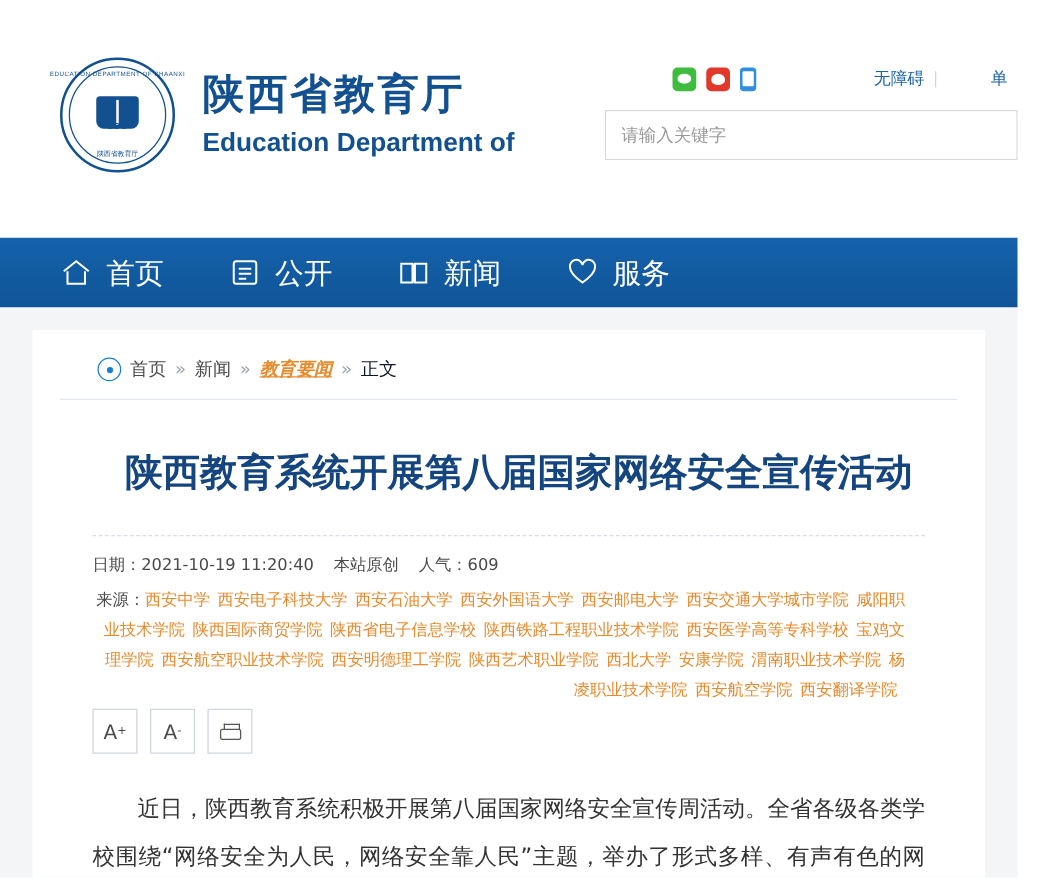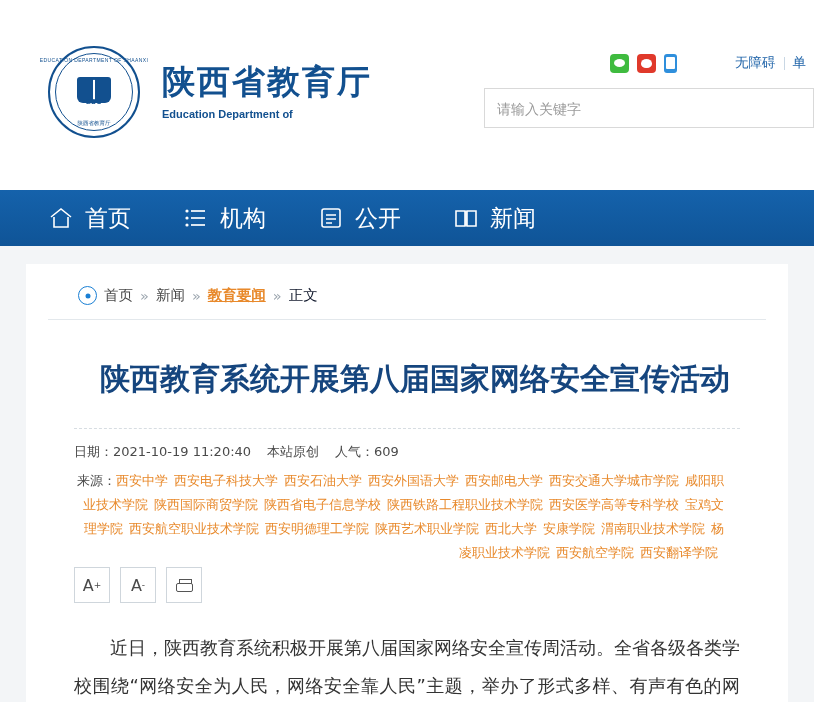--- a/index.html
+++ b/index.html
@@ -105,21 +105,21 @@
   .title-cn {
     font-size: 33px;
     font-weight: bold;
     color: #12508f;
     letter-spacing: 2px;
     line-height: 1.2;
     font-family: "DejaVu Sans", "Liberation Sans", sans-serif;
   }
   .title-en {
     margin-top: 6px;
-    font-size: 11px;
+    font-size: 21px;
     font-weight: bold;
     color: #12508f;
     line-height: 1.35;
   }
 
   .header-right {
     position: absolute;
     right: 0;
     top: 52px;
     width: 360px;
@@ -170,20 +170,21 @@
     width: 9px; height: 12px;
     background: #fff;
     border-radius: 1px;
   }
   .util-link {
     font-size: 13.5px;
     color: #1d62a8;
     text-decoration: none;
     white-space: nowrap;
     font-family: "DejaVu Sans", "Liberation Sans", sans-serif;
+    margin-left: 36px;
   }
   .util-sep {
     width: 1px;
     height: 13px;
     background: #c9d7e4;
   }
   .search-box {
     margin-top: 14px;
     margin-left: 30px;
     height: 38px;
@@ -268,21 +269,21 @@
     content: "";
     position: absolute;
     left: 50%; top: 50%;
     width: 5px; height: 5px;
     border-radius: 50%;
     background: #1a7fd4;
     transform: translate(-50%, -50%);
   }
   .bc-link { color: #4a4a4a; text-decoration: none; }
   .bc-sep { color: #9aa4ad; }
-  .bc-cur { color: #e8892b; font-weight: bold; }
+  .bc-cur { color: #e8892b; font-weight: bold; font-style: italic; }
   .bc-last { color: #0f172a; }
 
   .article {
     padding: 0 48px;
   }
   .art-title {
     text-align: right;
     font-size: 30px;
     font-weight: bold;
     color: #15457e;
@@ -412,33 +413,20 @@
     <div class="nav-item">
       <span class="nav-icon">
         <svg viewBox="0 0 26 26" width="26" height="26" fill="none" stroke="#ffffff" stroke-width="1.6">
           <path d="M3 12 L13 4 L23 12"></path>
             <path d="M6 12 V22 H20 V12"></path>
         </svg>
       </span>
       <span>首页</span>
     </div>
 
-    <div class="nav-item">
-      <span class="nav-icon">
-        <svg viewBox="0 0 26 26" width="26" height="26" fill="none" stroke="#ffffff" stroke-width="1.7">
-          <circle cx="4" cy="6" r="1.6" fill="#fff" stroke="none"></circle>
-            <path d="M8 6 H22"></path>
-          <circle cx="4" cy="13" r="1.6" fill="#fff" stroke="none"></circle>
-            <path d="M8 13 H22"></path>
-          <circle cx="4" cy="20" r="1.6" fill="#fff" stroke="none"></circle>
-            <path d="M8 20 H22"></path>
-        </svg>
-      </span>
-      <span>机构</span>
-    </div>
 
     <div class="nav-item">
       <span class="nav-icon">
         <svg viewBox="0 0 26 26" width="26" height="26" fill="none" stroke="#ffffff" stroke-width="1.6">
           <rect x="4" y="4" width="18" height="18" rx="2"></rect>
           <path d="M8 10 H18 M8 14 H18 M8 18 H14"></path>
         </svg>
       </span>
       <span>公开</span>
     </div>
@@ -447,20 +435,28 @@
       <span class="nav-icon">
         <svg viewBox="0 0 26 26" width="26" height="26" fill="none" stroke="#ffffff" stroke-width="1.6">
           <path d="M3 6 H12 V21 H3 Z"></path>
             <path d="M14 6 H23 V21 H14 Z"></path>
             <path d="M13 6 V21"></path>
         </svg>
       </span>
       <span>新闻</span>
     </div>
 
+    <div class="nav-item">
+      <span class="nav-icon">
+        <svg viewBox="0 0 26 26" width="26" height="26" fill="none" stroke="#ffffff" stroke-width="1.6">
+          <path d="M13 21 C6 16 3 12 3 9 A5 5 0 0 1 13 7 A5 5 0 0 1 23 9 C23 12 20 16 13 21 Z"></path>
+        </svg>
+      </span>
+      <span>服务</span>
+    </div>
   </div>
 
   <div class="content">
     <div class="card">
 
       <div class="breadcrumb">
         <span class="bc-pin"></span>
         <a class="bc-link" href="#">首页</a>
         <span class="bc-sep">»</span>
         <a class="bc-link" href="#">新闻</a>

